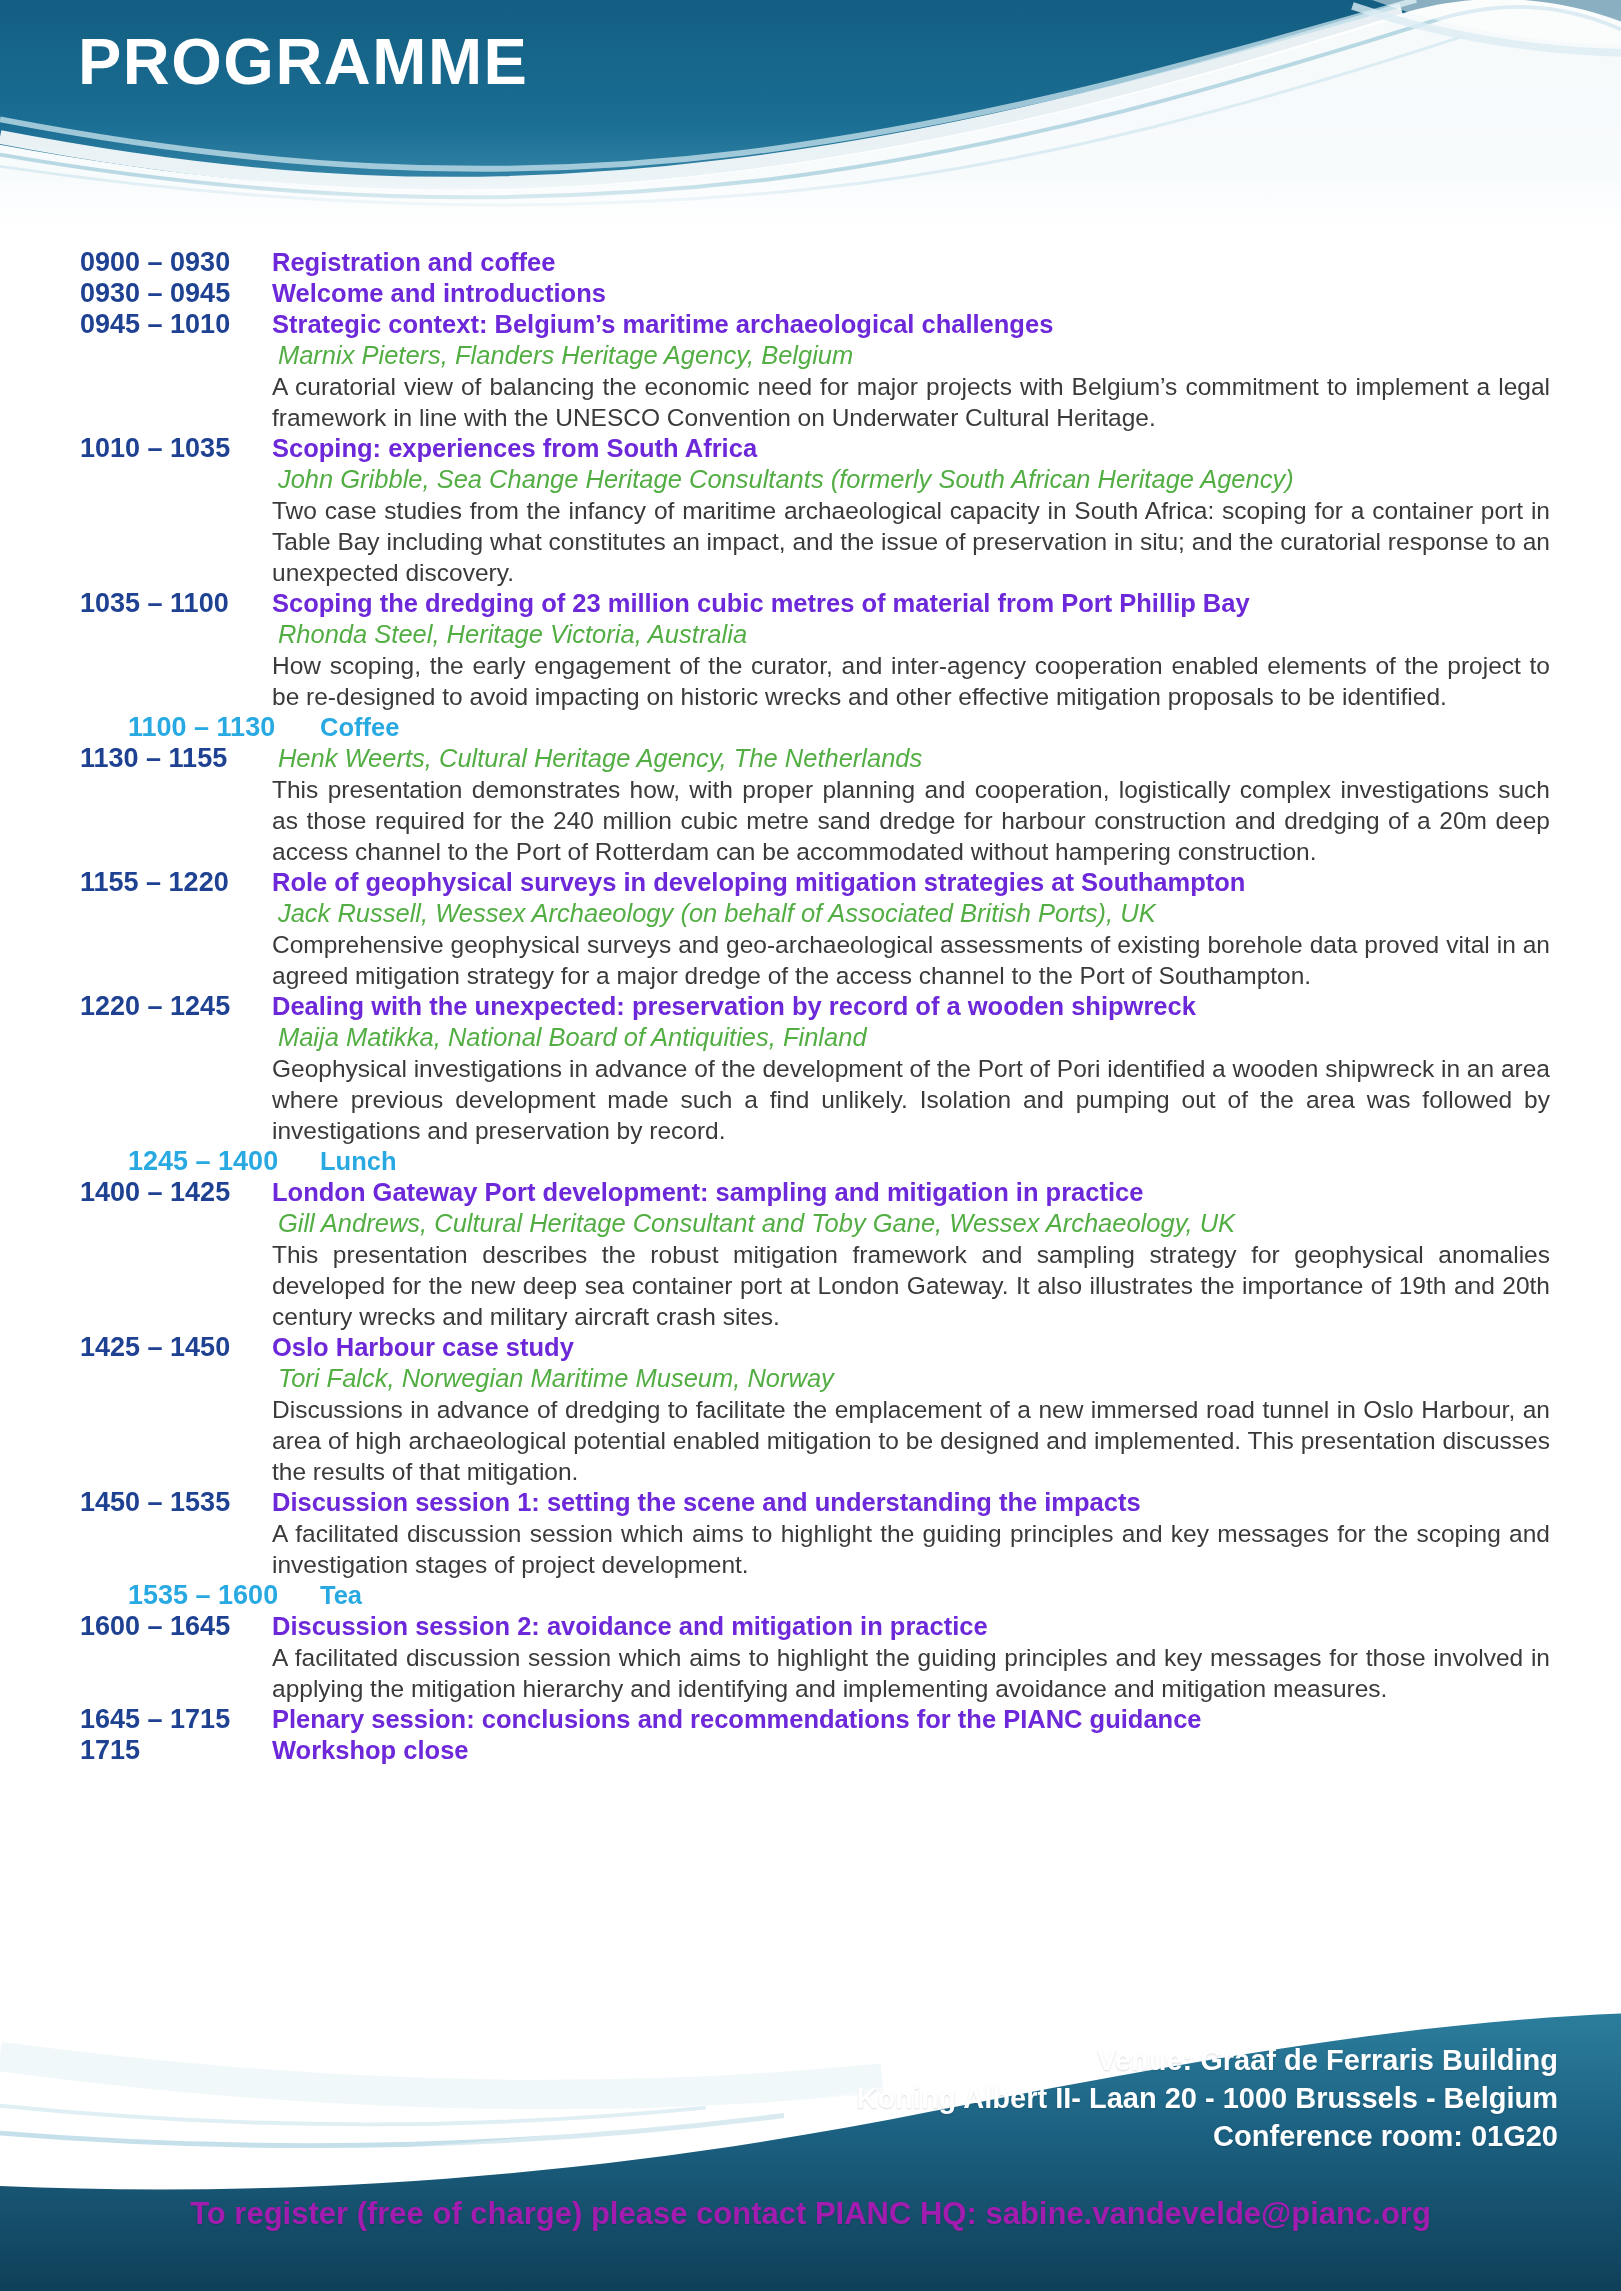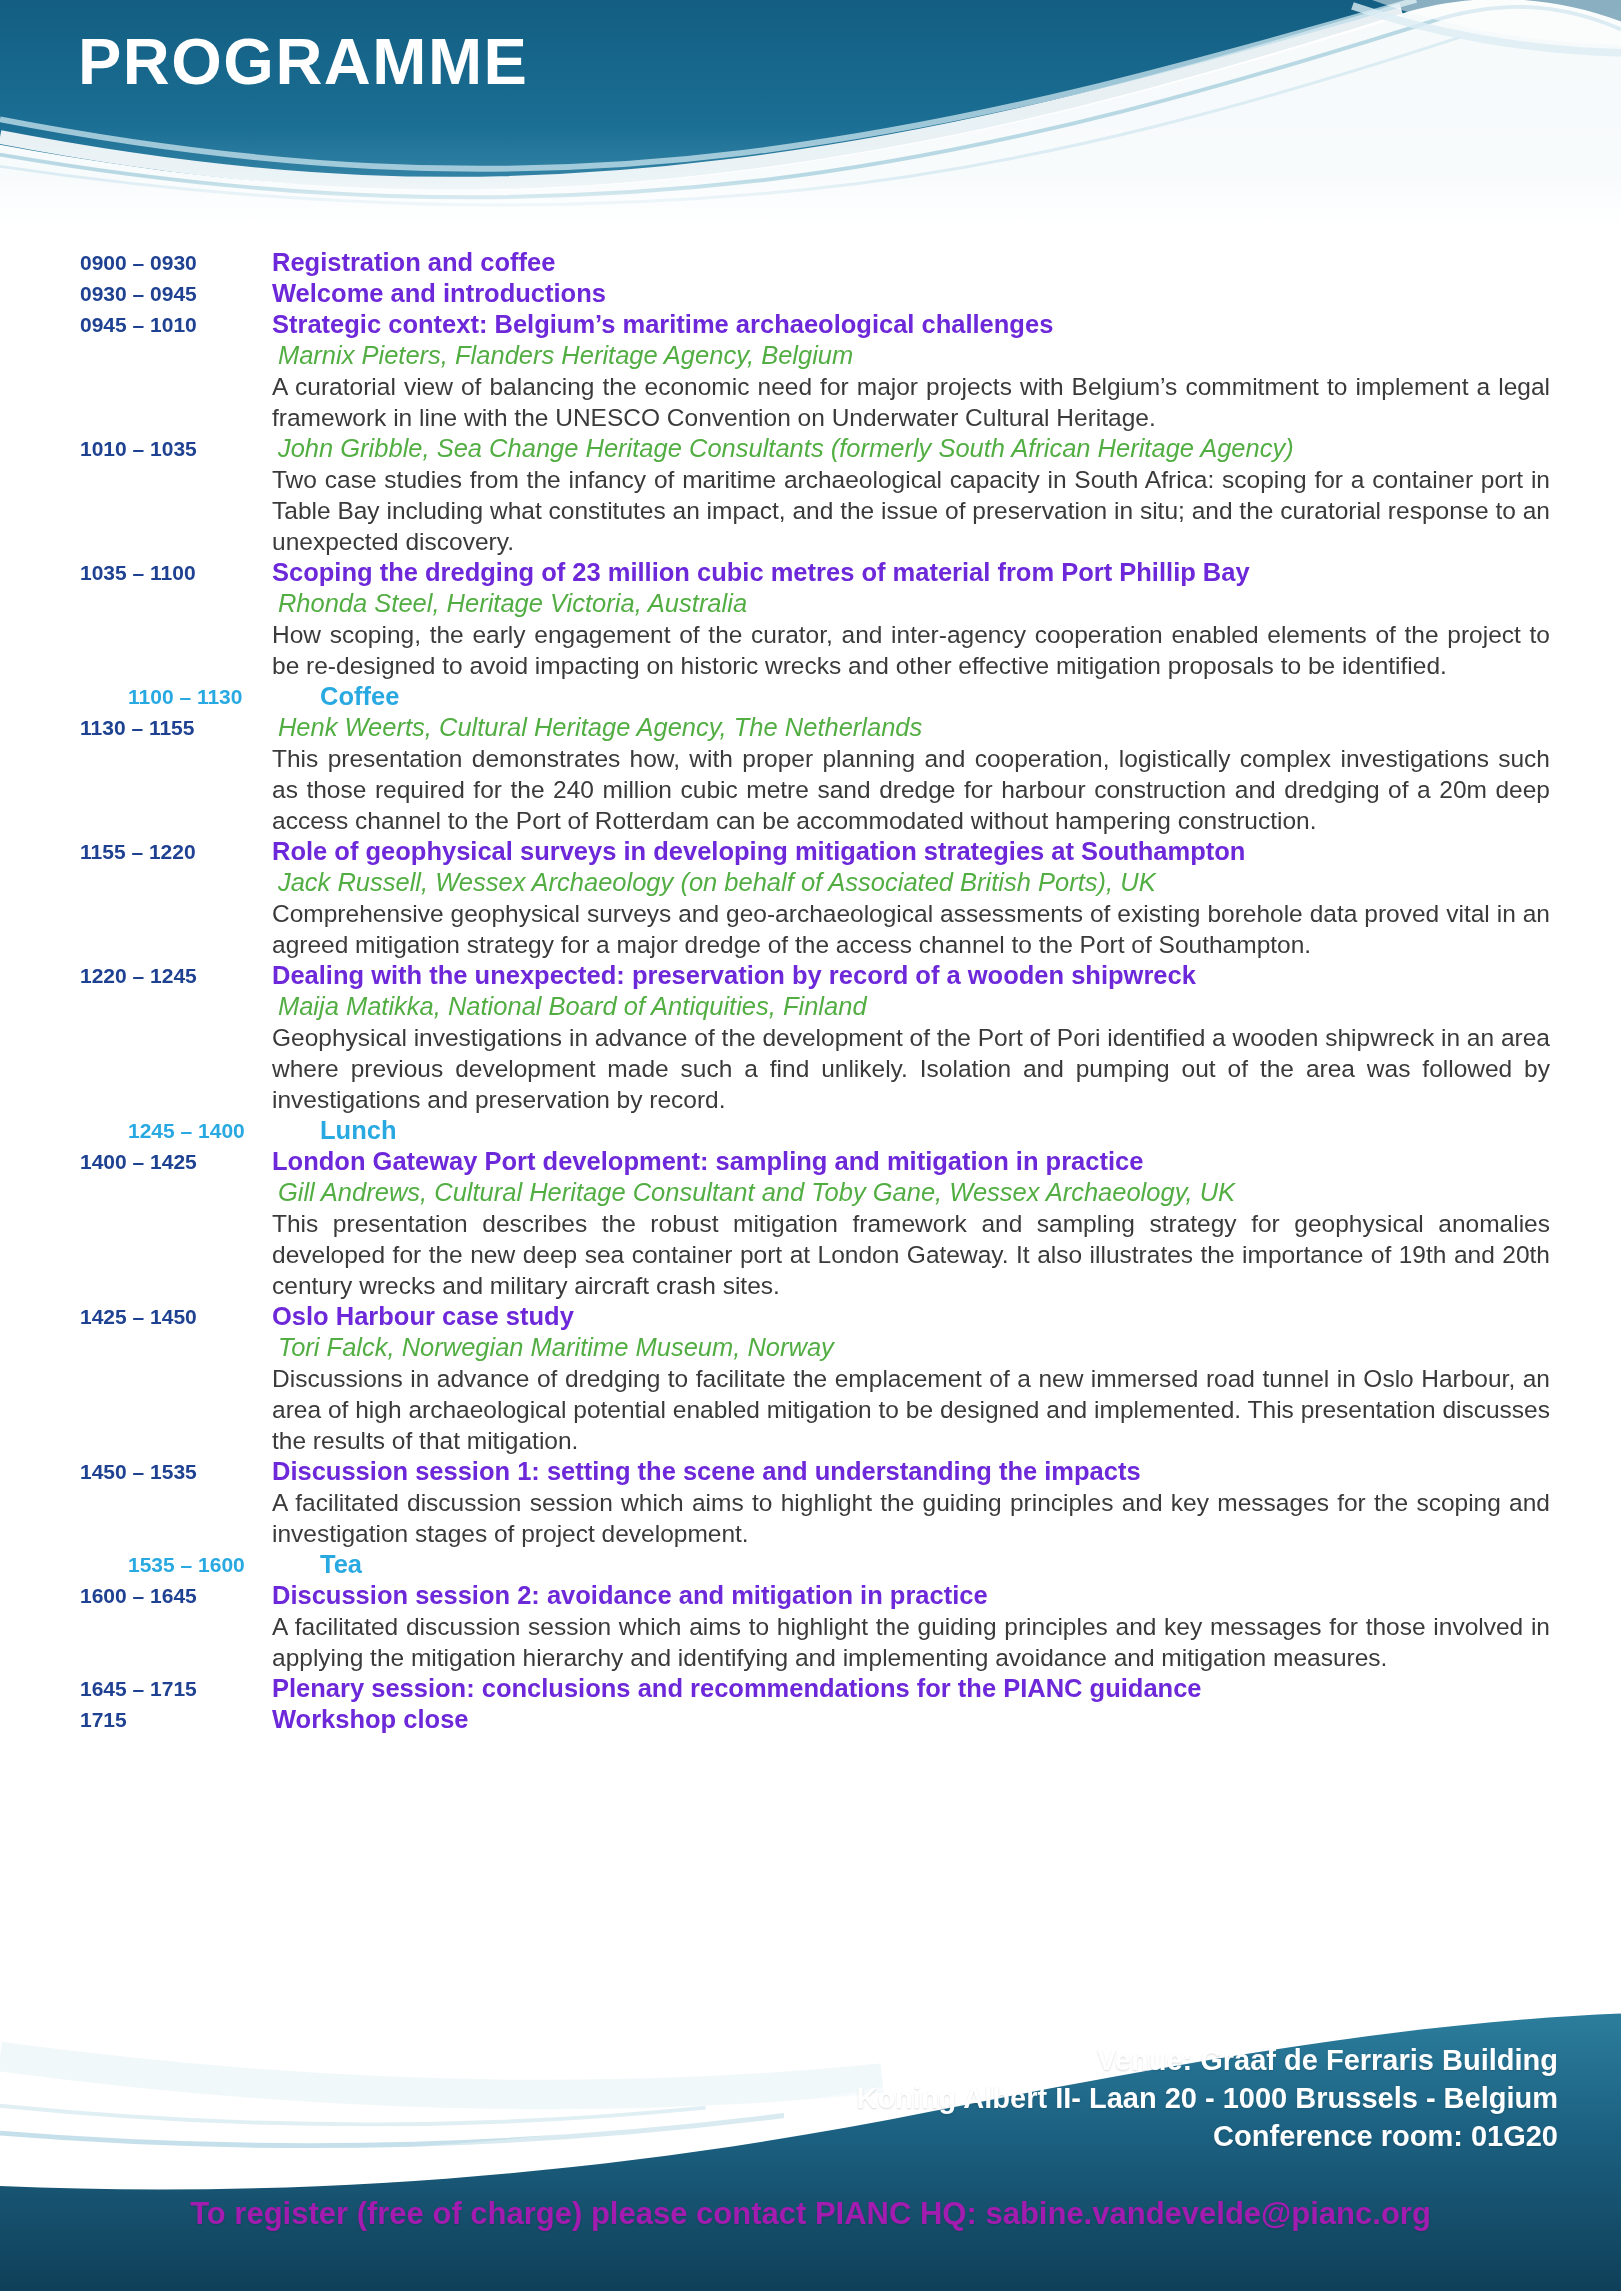--- a/index.html
+++ b/index.html
@@ -20,21 +20,21 @@
     color:#ffffff; font-size:65px; font-weight:bold;
     letter-spacing:1.5px;
   }
 
   
   .schedule {
     position:absolute; top:247px; left:80px; width:1470px;
   }
   .session { display:grid; grid-template-columns:192px 1fr; }
   .session-time {
-    font-weight:bold; color:#1e4191; font-size:21px; line-height:31px;
+    font-weight:bold; color:#1e4191; font-size:27px; line-height:31px;
     white-space:nowrap;
   }
   .session-title {
     font-weight:bold; color:#6d28d9; font-size:25.5px; line-height:31px;
   }
   .row-break .session-time, .row-break .session-title { color:#29a9e1;margin-left:48px; }
   .session-speaker {
     color:#52ae43; font-style:italic; font-size:25.5px; line-height:31px;
     padding-left:5.9px;
   }
@@ -106,20 +106,21 @@
         <div class="session-time">0945 – 1010</div>
         <div class="session-body">
           <div class="session-title">Strategic context: Belgium’s maritime archaeological challenges</div>
           <div class="session-speaker">Marnix Pieters, Flanders Heritage Agency, Belgium</div>
           <div class="session-desc">A curatorial view of balancing the economic need for major projects with Belgium’s commitment to implement a legal framework in line with the UNESCO Convention on Underwater Cultural Heritage.</div>
         </div>
       </div>
       <div class="session">
         <div class="session-time">1010 – 1035</div>
         <div class="session-body">
+          <div class="session-title">Scoping: experiences from South Africa</div>
           <div class="session-speaker">John Gribble, Sea Change Heritage Consultants (formerly South African Heritage Agency)</div>
           <div class="session-desc">Two case studies from the infancy of maritime archaeological capacity in South Africa: scoping for a container port in Table Bay including what constitutes an impact, and the issue of preservation in situ; and the curatorial response to an unexpected discovery.</div>
         </div>
       </div>
       <div class="session">
         <div class="session-time">1035 – 1100</div>
         <div class="session-body">
           <div class="session-title">Scoping the dredging of 23 million cubic metres of material from Port Phillip Bay</div>
           <div class="session-speaker">Rhonda Steel, Heritage Victoria, Australia</div>
           <div class="session-desc">How scoping, the early engagement of the curator, and inter-agency cooperation enabled elements of the project to be re-designed to avoid impacting on historic wrecks and other effective mitigation proposals to be identified.</div>

